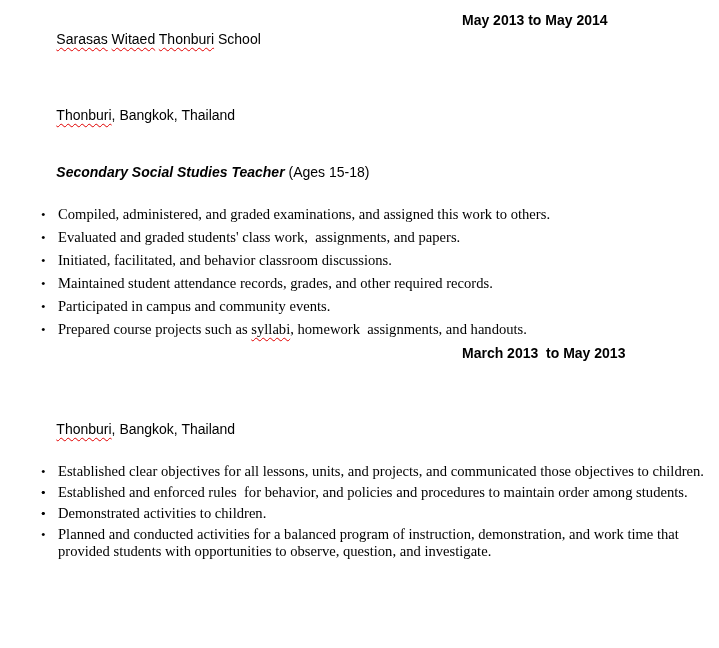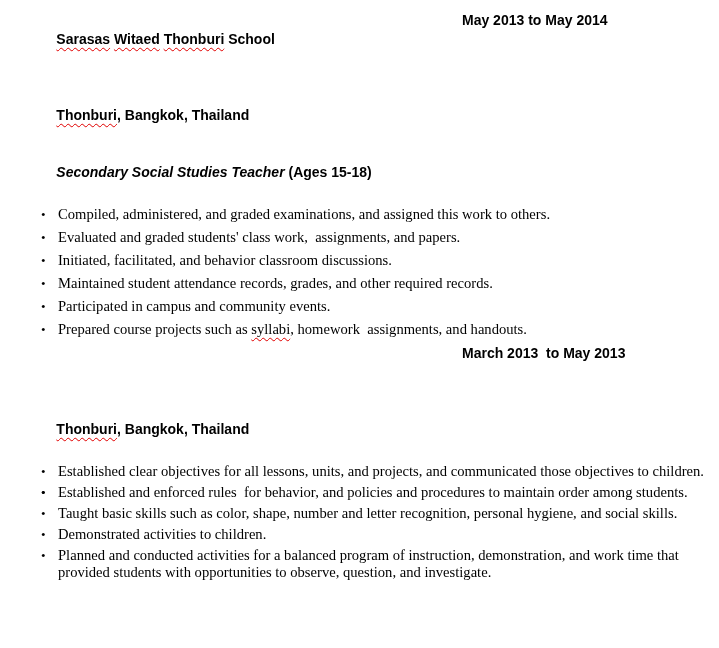--- a/index.html
+++ b/index.html
@@ -15,30 +15,30 @@
     font-family: "Liberation Sans", sans-serif;
   }
   .job { position: relative; }
   .hline {
     position: relative;
     line-height: 19px;
     font-size: 14px;
     font-weight: bold;
     white-space: pre-wrap;
   }
-  .school, .loc { font-weight: bold; text-align: right; }
+  .school, .loc { font-weight: normal; text-align: right; }
   .dates {
     position: absolute;
     left: 429px;
     top: 0;
     font-weight: bold;
     white-space: pre-wrap;
   }
   .job-title-italic { font-style: italic; font-weight: bold; }
-  .job-title-normal { font-style: normal; font-weight: bold; margin-top: 31px; }
+  .job-title-normal { font-style: normal; font-weight: normal; margin-top: 31px; }
   .sp {
     text-decoration-line: underline;
     text-decoration-style: wavy;
     text-decoration-color: #e00000;
     text-decoration-thickness: 1px;
     text-underline-offset: 3px;
     text-decoration-skip-ink: none;
   }
   ul.bullets {
     list-style: none;
@@ -95,20 +95,20 @@
     <div class="hline">
       <span class="dates">March 2013  to May 2013</span>
     </div>
     <div class="hline">
       <span class="loc"><span class="sp">Thonburi</span><span>, Bangkok, Thailand</span></span>
     </div>
     <ul class="bullets gap-tight">
           <li><span class="bullet-glyph">•</span><span>Established clear objectives for all lessons, units, and projects, and communicated those objectives to children.</span></li>
           <li><span class="bullet-glyph">•</span></li>
           <li><span class="bullet-glyph">•</span><span>Established and enforced rules  for behavior, and policies and procedures to maintain order among students.</span></li>
-          <li><span class="bullet-glyph">•</span><span>Taught basic skills such as color, shape, number and letter recognition, personal hygiene, and social skills.</span></li>
+          <li><span class="bullet-glyph">•</span></li>
           <li><span class="bullet-glyph">•</span><span>Demonstrated activities to children.</span></li>
           <li><span class="bullet-glyph">•</span><span>Planned and conducted activities for a balanced program of instruction, demonstration, and work time that provided students with opportunities to observe, question, and investigate.</span></li>
         </ul>
   </section>
 
 </div>
 </div>
 
 </body></html>

